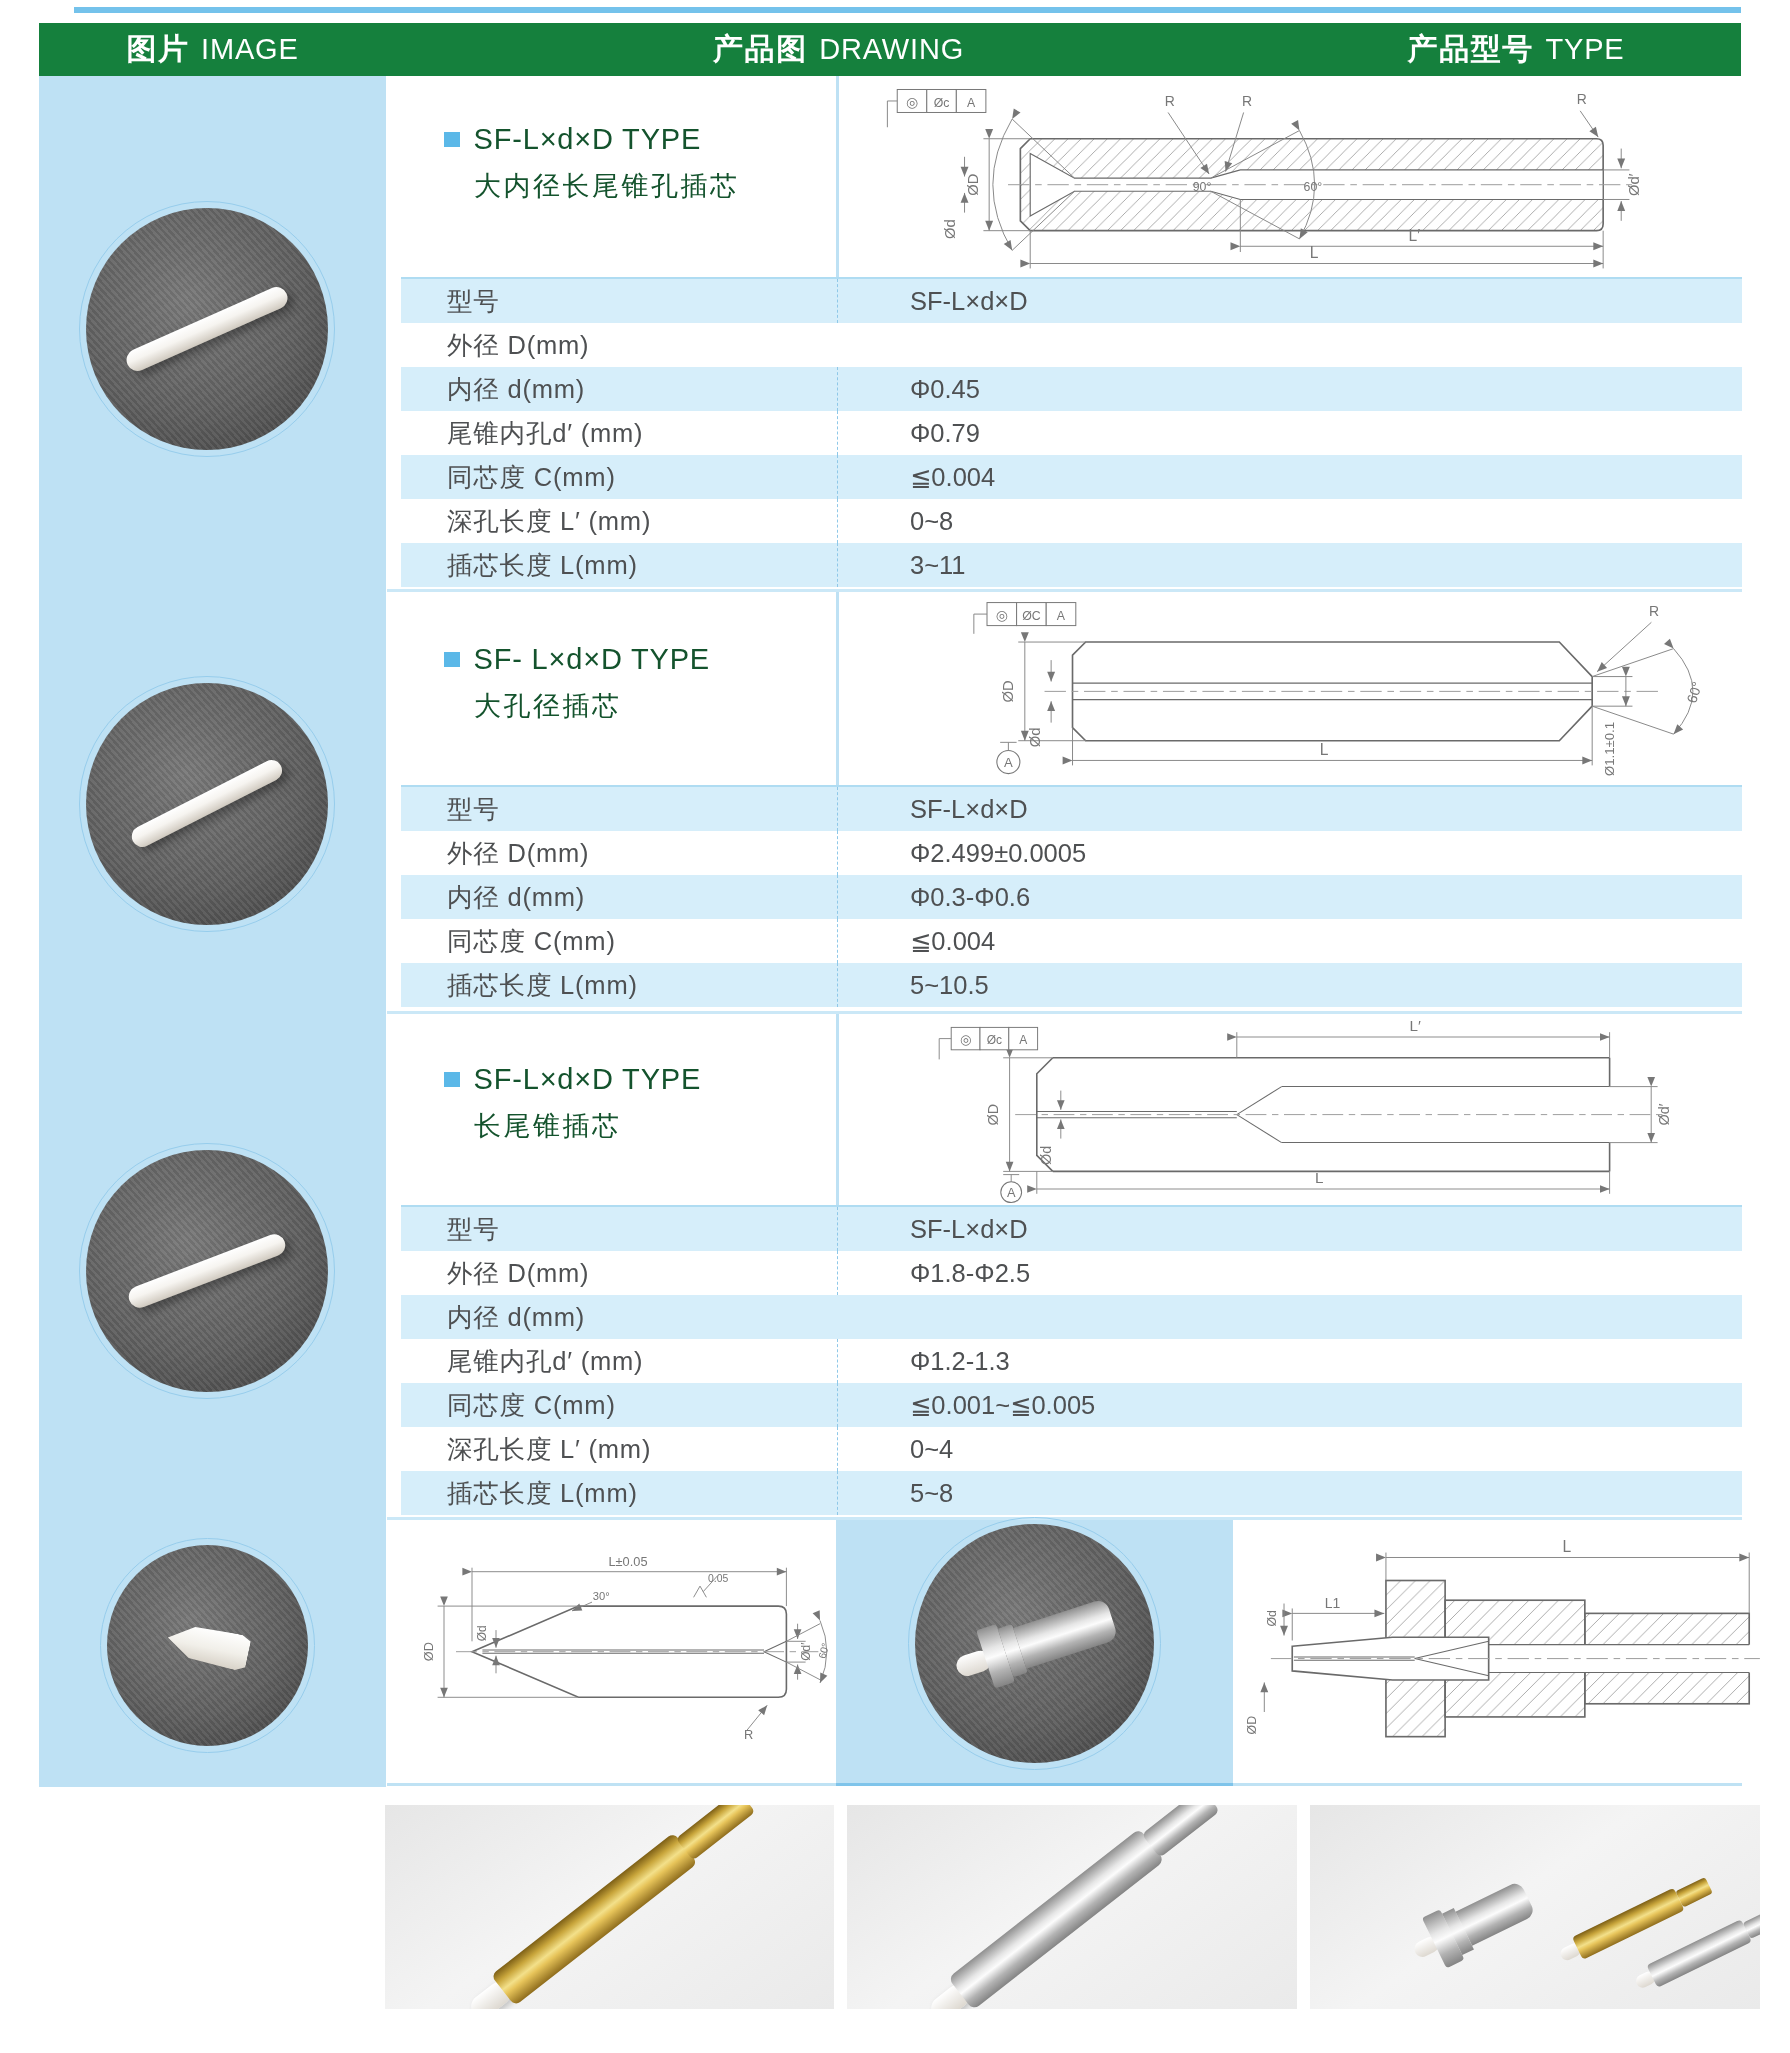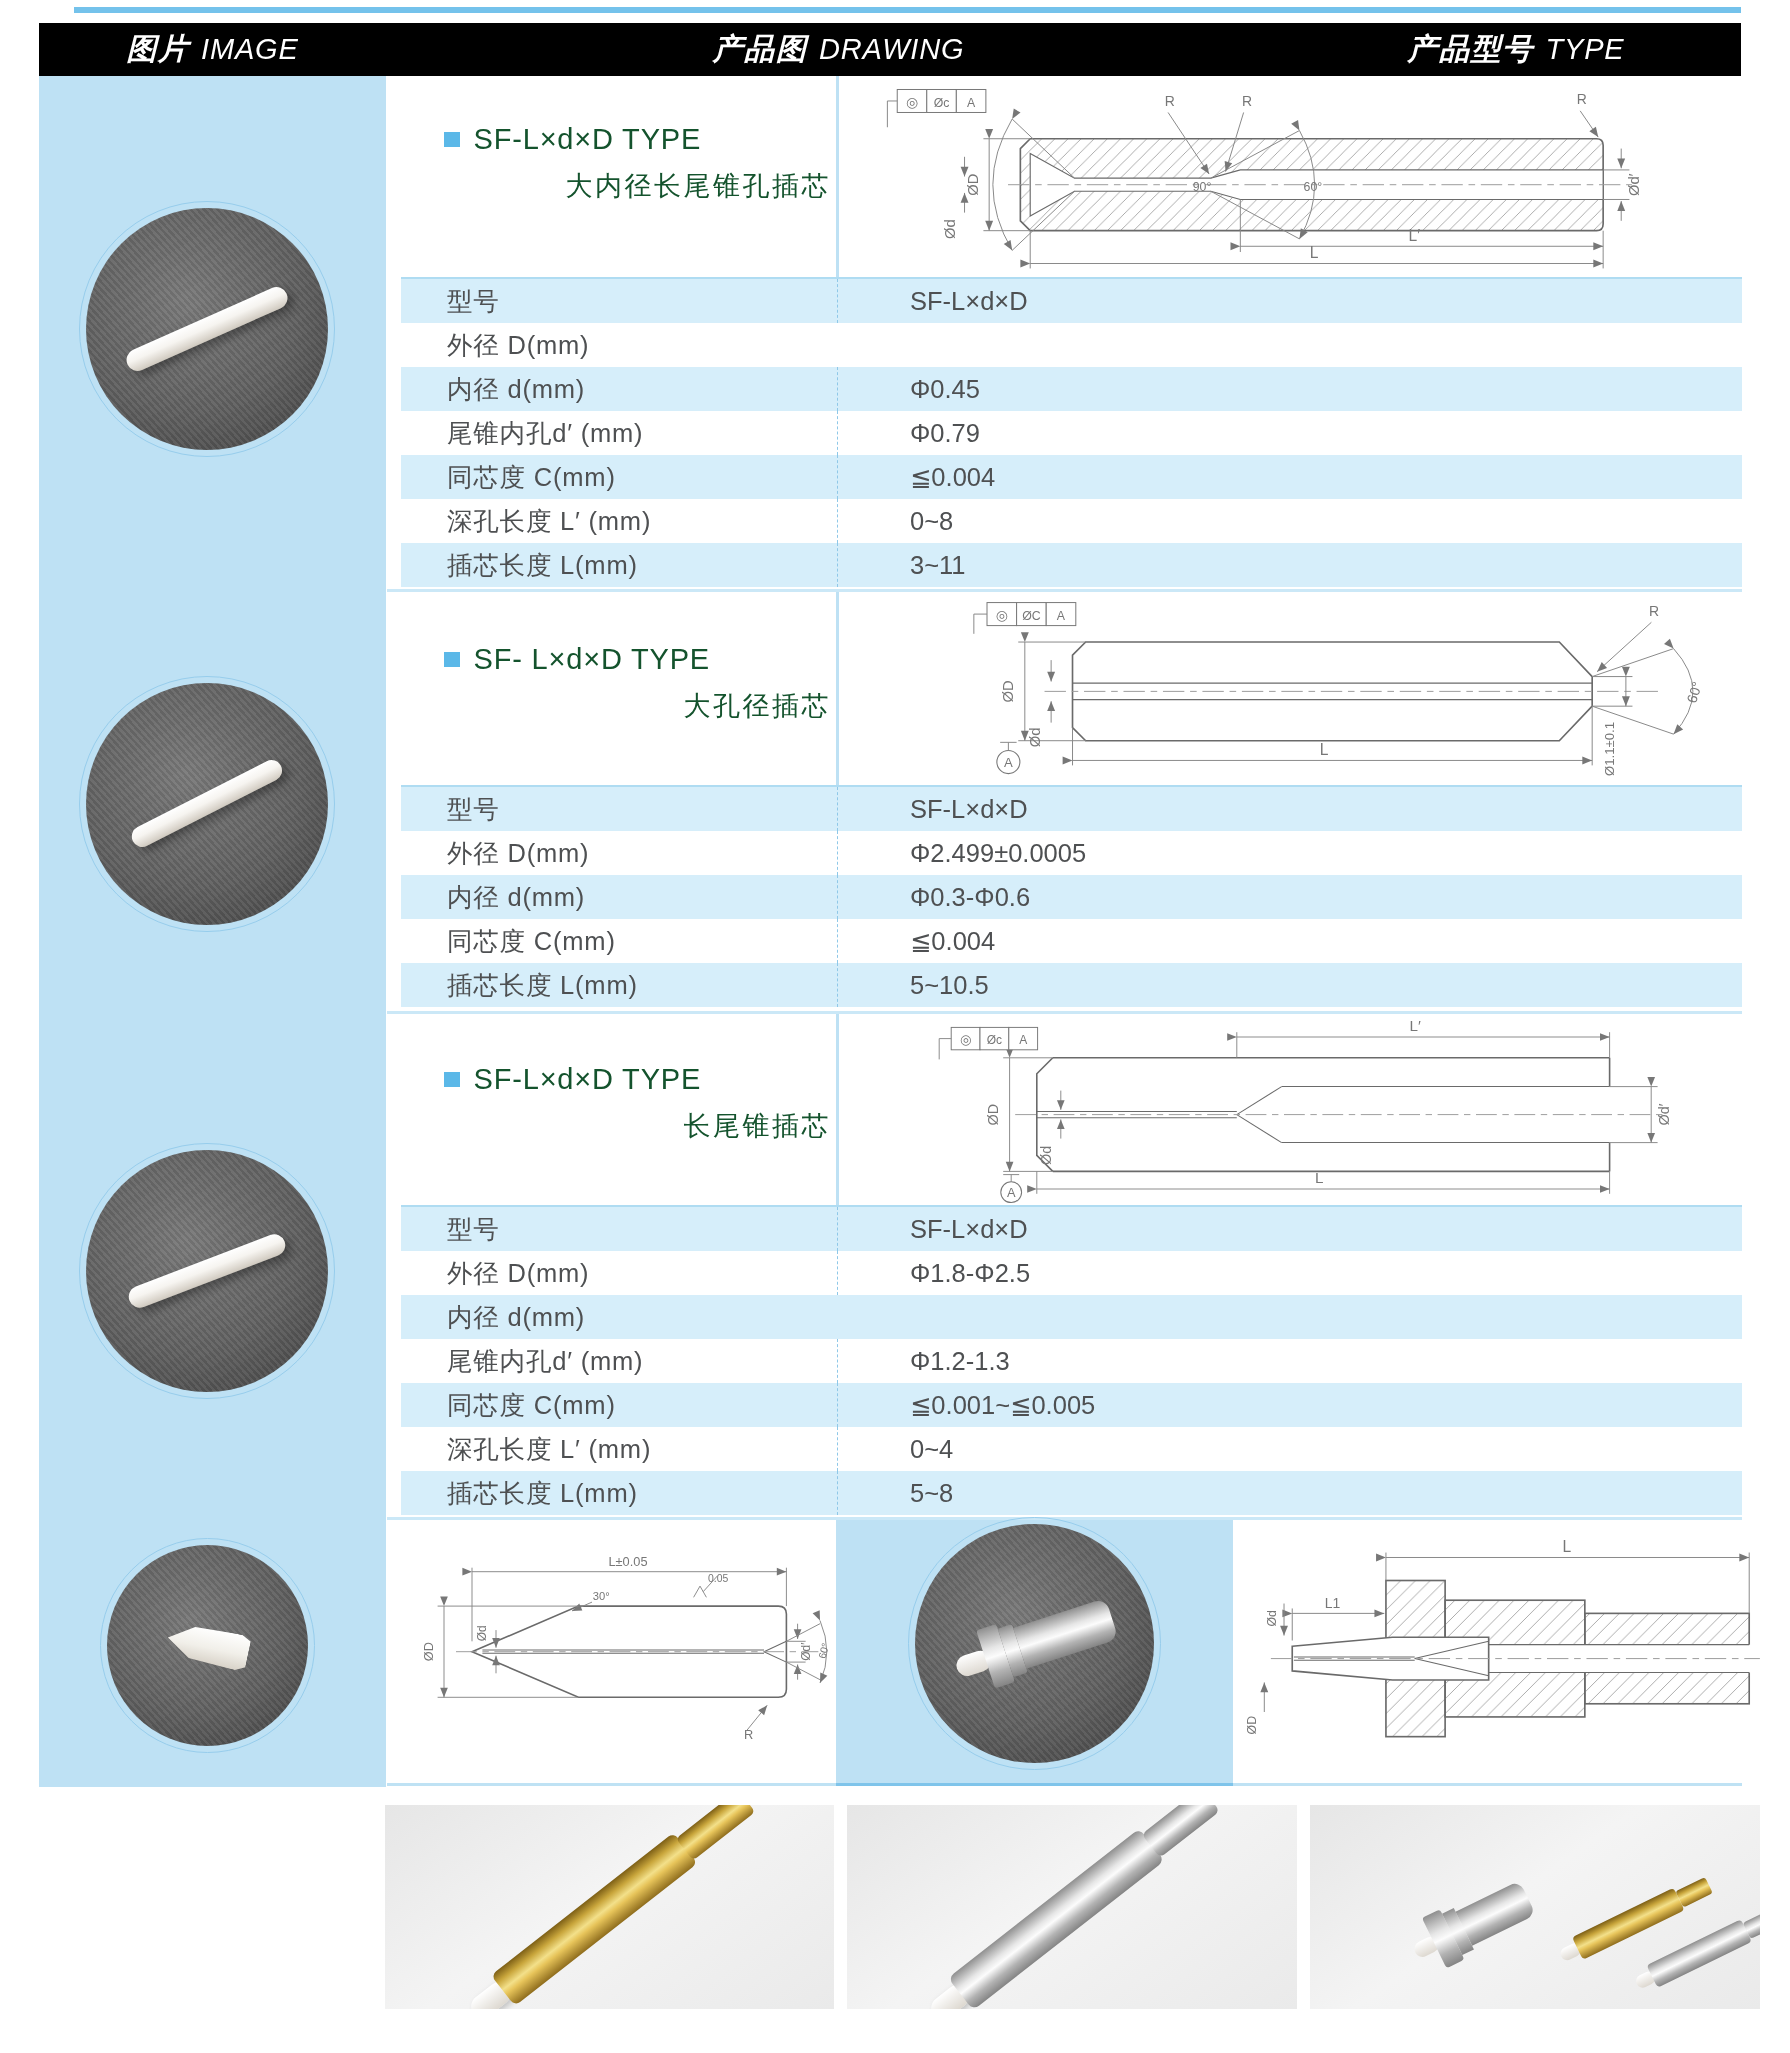--- a/index.html
+++ b/index.html
@@ -4,37 +4,37 @@
 <style>
   html,body{margin:0;padding:0;background:#fff;}
   body{width:1790px;height:2054px;font-family:"Liberation Sans","DejaVu Sans",sans-serif;}
   .page{position:relative;width:1790px;height:2054px;background:#fff;overflow:hidden;}
   .abs{position:absolute;}
 
   
   .top-strip{left:74px;top:7.4px;width:1667px;height:5.8px;background:#74C2EB;}
 
   
-  .header-bar{left:39px;top:23px;width:1702px;height:53px;background:#000000;display:flex;align-items:center;color:#fff;font-style:italic;}
+  .header-bar{left:39px;top:23px;width:1702px;height:53px;background:#15803d;display:flex;align-items:center;color:#fff;}
   .hcell{display:flex;justify-content:center;align-items:center;gap:11.5px;height:100%;}
   .hcell .zh{font-weight:700;font-size:30px;letter-spacing:1.6px;}
   .hcell .en{font-weight:400;font-size:29px;letter-spacing:0.8px;}
   .hc0{width:347px;} .hc1{width:450px;} .hc2{width:905px;}
 
   
   .img-col{left:39px;top:76px;width:347px;height:1711px;background:#BEE1F4;}
   .mid-col{left:836px;top:1518px;width:397px;height:268px;background:#BEE1F4;}
   .vline{width:2.5px;background:#BEE1F4;left:836px;}
   .hdiv{left:387px;width:1355px;height:2.5px;background:#CBE8F7;}
 
   
   .sec-title{left:444px;width:387px;color:#14532d;}
   .line1{display:flex;align-items:center;gap:14px;font-size:29px;letter-spacing:0.8px;}
   .bullet{width:15.6px;height:15.6px;background:#5BB8E8;flex:0 0 auto;}
-  .line2{margin:12.3px 0 0 30px;font-size:27px;letter-spacing:2.5px;text-align:right;}
+  .line2{margin:12.3px 0 0 30px;font-size:27px;letter-spacing:2.5px;}
 
   
   .spec-table{position:absolute;left:401px;width:1341px;border-top:2.5px solid #AFDCF2;text-align:center;}
   .spec-row{display:flex;height:44px;}
   .spec-row.blue{background:#D6EEFA;}
   .spec-row.white{background:#FFFFFF;}
   .spec-label{width:436px;display:flex;align-items:center;padding-left:46px;font-size:25.5px;color:#4E5052;box-sizing:border-box;letter-spacing:0.8px;}
   .spec-value{flex:1;display:flex;align-items:center;padding-left:72px;font-size:25.5px;color:#4E5052;border-left:1.6px dashed #8FC8E8;box-sizing:border-box;}
 
   

